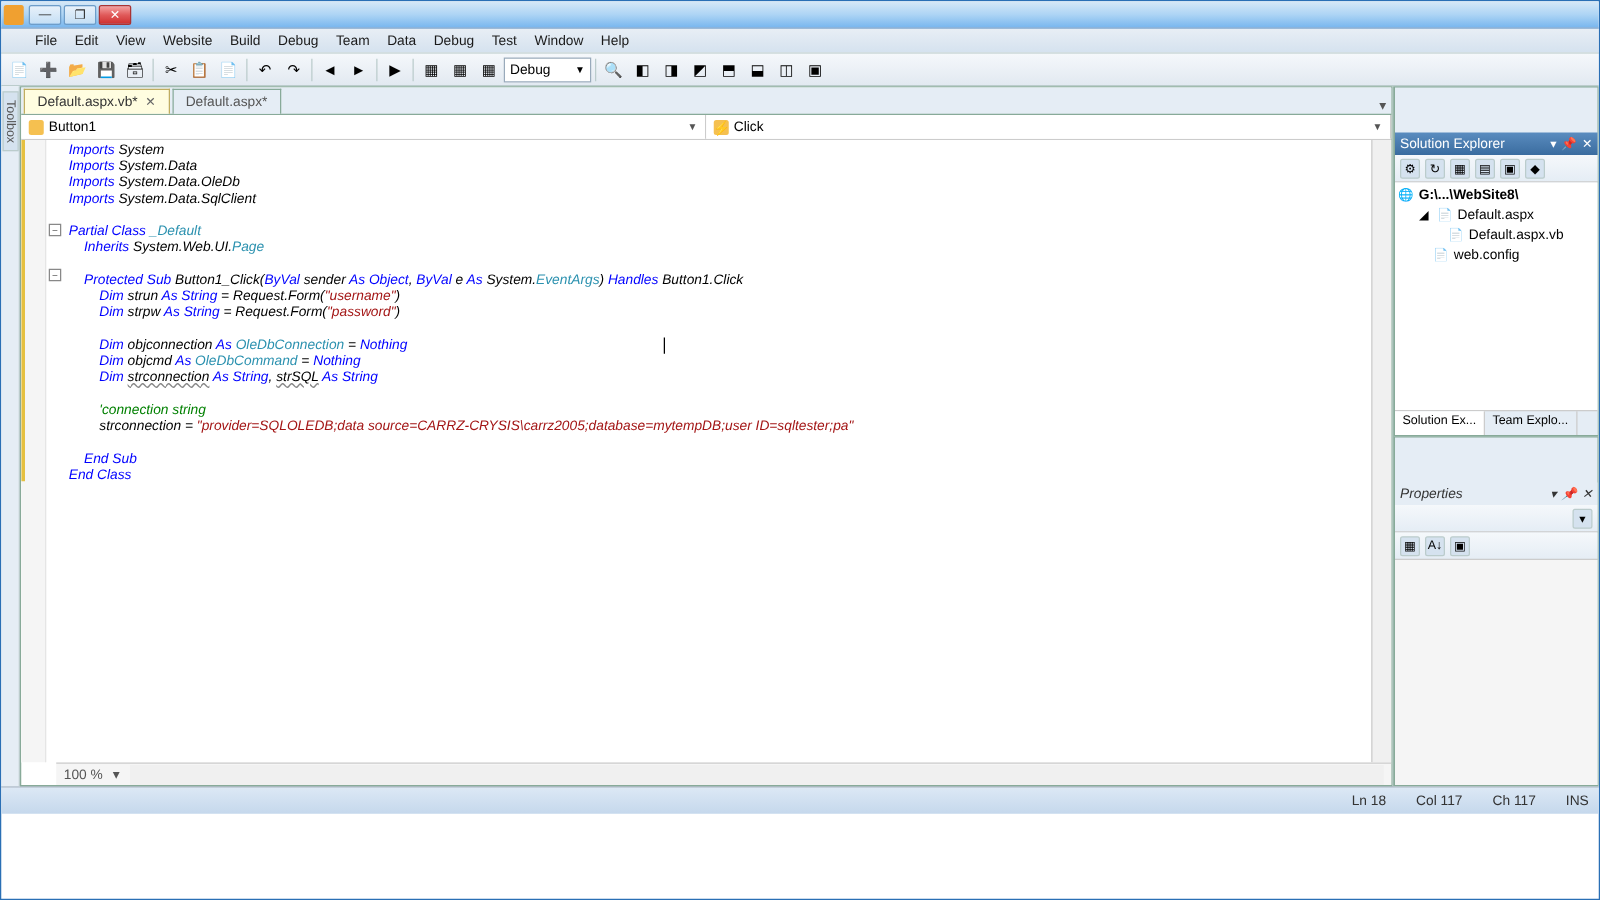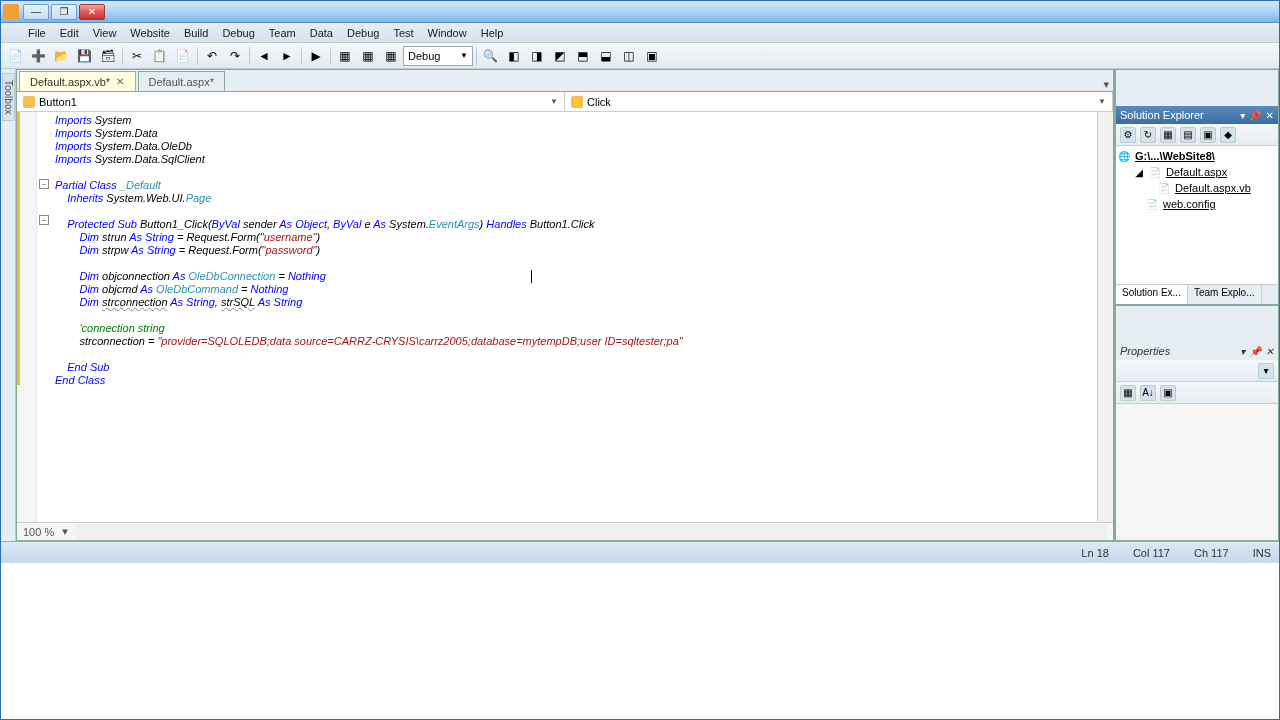--- a/index.html
+++ b/index.html
@@ -9,21 +9,21 @@
 .titlebar-text { flex: 1; color: #1a1a1a; font-size: 12px; }
 .window-btns { display: flex; gap: 2px; }
 .win-btn { width: 26px; height: 16px; background: linear-gradient(#e8f1fa, #c5dff5); border: 1px solid #6e9dc9; border-radius: 2px; display: flex; align-items: center; justify-content: center; font-size: 10px; color: #333; cursor: pointer; }
 .win-btn.close { background: linear-gradient(#f5a3a3, #e05a5a, #cf3030); color: #fff; border-color: #a33; }
 .menubar { height: 20px; background: linear-gradient(#e8eef5, #d5e2ef); display: flex; align-items: center; padding: 0 20px; border-bottom: 1px solid #bcc; }
 .menu-item { padding: 2px 7px; color: #1a1a1a; cursor: pointer; }
 .toolbar { height: 26px; background: linear-gradient(#f5f8fb, #e2e9f1); display: flex; align-items: center; padding: 0 4px; border-bottom: 1px solid #bcc; gap: 1px; }
 .tb-btn { width: 22px; height: 22px; display: flex; align-items: center; justify-content: center; cursor: pointer; border-radius: 2px; font-size: 12px; }
 .tb-sep { width: 1px; height: 18px; background: #bcc; margin: 0 2px; }
 .tb-combo { height: 20px; border: 1px solid #9ab; background: #fff; padding: 0 4px; min-width: 60px; display: flex; align-items: center; font-size: 11px; }
-.content { display: flex; height: 472px; }
+.content { display: flex; height: 560px; }
 .left-tool { width: 15px; background: #e5edf5; border-right: 1px solid #bcc; display: flex; flex-direction: column; align-items: center; padding-top: 4px; }
 .left-tool-tab { width: 13px; background: #d5e2ef; writing-mode: vertical-rl; font-size: 10px; padding: 6px 0; color: #555; border: 1px solid #bcc; cursor: pointer; }
 .editor-area { flex: 1; display: flex; flex-direction: column; border: 1px solid #8a9; margin: 0; }
 .tabs-row { height: 22px; background: #e5edf5; display: flex; align-items: flex-end; border-bottom: 1px solid #8a9; padding-left: 2px; }
 .doc-tab { height: 20px; padding: 0 10px; display: flex; align-items: center; border: 1px solid #8a9; border-bottom: none; margin-right: 2px; font-size: 11px; cursor: pointer; }
 .doc-tab.active { background: #fffde0; border-color: #c0ad60; color: #333; }
 .doc-tab.inactive { background: #e5edf5; color: #555; }
 .tab-close { margin-left: 6px; font-size: 10px; color: #666; cursor: pointer; }
 .dropdowns-row { height: 20px; display: flex; border-bottom: 1px solid #ccc; }
 .dd { flex: 1; border-right: 1px solid #ccc; display: flex; align-items: center; padding: 0 6px; background: #fff; }
@@ -33,35 +33,35 @@
 .gutter { width: 20px; background: #f5f5f5; border-right: 1px solid #e5e5e5; position: relative; }
 .change-bar { width: 3px; background: #e5c040; }
 .fold-gutter { width: 14px; background: #fff; padding-top: 2px; }
 .fold-mark { width: 10px; height: 10px; border: 1px solid #888; font-size: 8px; display: flex; align-items: center; justify-content: center; margin: 0 auto; background: #fff; color: #555; cursor: pointer; }
 .code { flex: 1; font-family: Consolas, 'Courier New', monospace; font-size: 12px; line-height: 13px; padding: 2px 0 2px 4px; white-space: pre; color: #000; position: relative; font-style: italic; }
 .kw { color: #0000ff; }
 .type { color: #2b91af; }
 .str { color: #a31515; }
 .com { color: #008000; }
 .code-line { height: 13px; }
-.editor-status { height: 18px; display: flex; align-items: center; padding: 0 6px; border-top: 1px solid #ccc; background: #f5f5f5; font-size: 10px; color: #555; gap: 8px; }
+.editor-status { height: 18px; display: flex; align-items: center; padding: 0 6px; border-top: 1px solid #ccc; background: #f5f5f5; font-size: 10px; color: #555; gap: 8px; margin-left: 28px; }
 .scroll-v { width: 16px; background: #f0f0f0; border-left: 1px solid #ccc; }
 .scroll-h { height: 16px; background: #f0f0f0; }
 .right-panels { width: 165px; display: flex; flex-direction: column; background: #e5edf5; border-left: 1px solid #8a9; }
 .panel { border: 1px solid #8a9; margin: 0; }
 .panel-title { height: 18px; background: linear-gradient(#5a8cbf,#3a6c9f); color: #fff; display: flex; align-items: center; padding: 0 4px; font-size: 11px; margin-top: 36px; }
 .panel-title.light { background: #e5edf5; color: #333; font-style: italic; }
 .panel-title .p-actions { margin-left: auto; display: flex; gap: 4px; }
 .p-act { cursor: pointer; font-size: 10px; }
 .panel-toolbar { height: 22px; background: linear-gradient(#f5f8fb,#e5edf5); display: flex; align-items: center; padding: 0 4px; gap: 4px; border-bottom: 1px solid #ccc; }
 .ptb-btn { width: 16px; height: 16px; background: #d5e2ef; border: 1px solid #bcc; border-radius: 2px; cursor: pointer; font-size: 10px; display: flex; align-items: center; justify-content: center; }
 .tree { padding: 2px; background: #fff; flex: 1; }
 .tree-row { display: flex; align-items: center; height: 16px; gap: 3px; cursor: pointer; }
 .tree-icon { width: 14px; height: 14px; display: flex; align-items: center; justify-content: center; font-size: 10px; }
-.tree-label { font-size: 11px; text-decoration: underline; }
+.tree-label { font-size: 11px; }
 .sol-explorer { flex: 1; display: flex; flex-direction: column; }
 .panel-tabs { height: 20px; background: #e5edf5; display: flex; border-top: 1px solid #ccc; }
 .ptab { padding: 2px 6px; font-size: 10px; border-right: 1px solid #ccc; cursor: pointer; }
 .ptab.active { background: #fff; }
 .properties { flex: 1; display: flex; flex-direction: column; }
 .prop-body { flex: 1; background: #f5f5f5; }
 .statusbar { height: 22px; background: linear-gradient(#dce8f5,#c5d8ec); display: flex; align-items: center; padding: 0 8px; font-size: 11px; color: #333; border-top: 1px solid #9ab; }
 .statusbar .right { margin-left: auto; display: flex; gap: 24px; }
 .cursor-caret { position: absolute; width: 1px; height: 13px; background: #000; }
 .wavy { text-decoration: underline wavy #888; text-decoration-thickness: 1px; }

